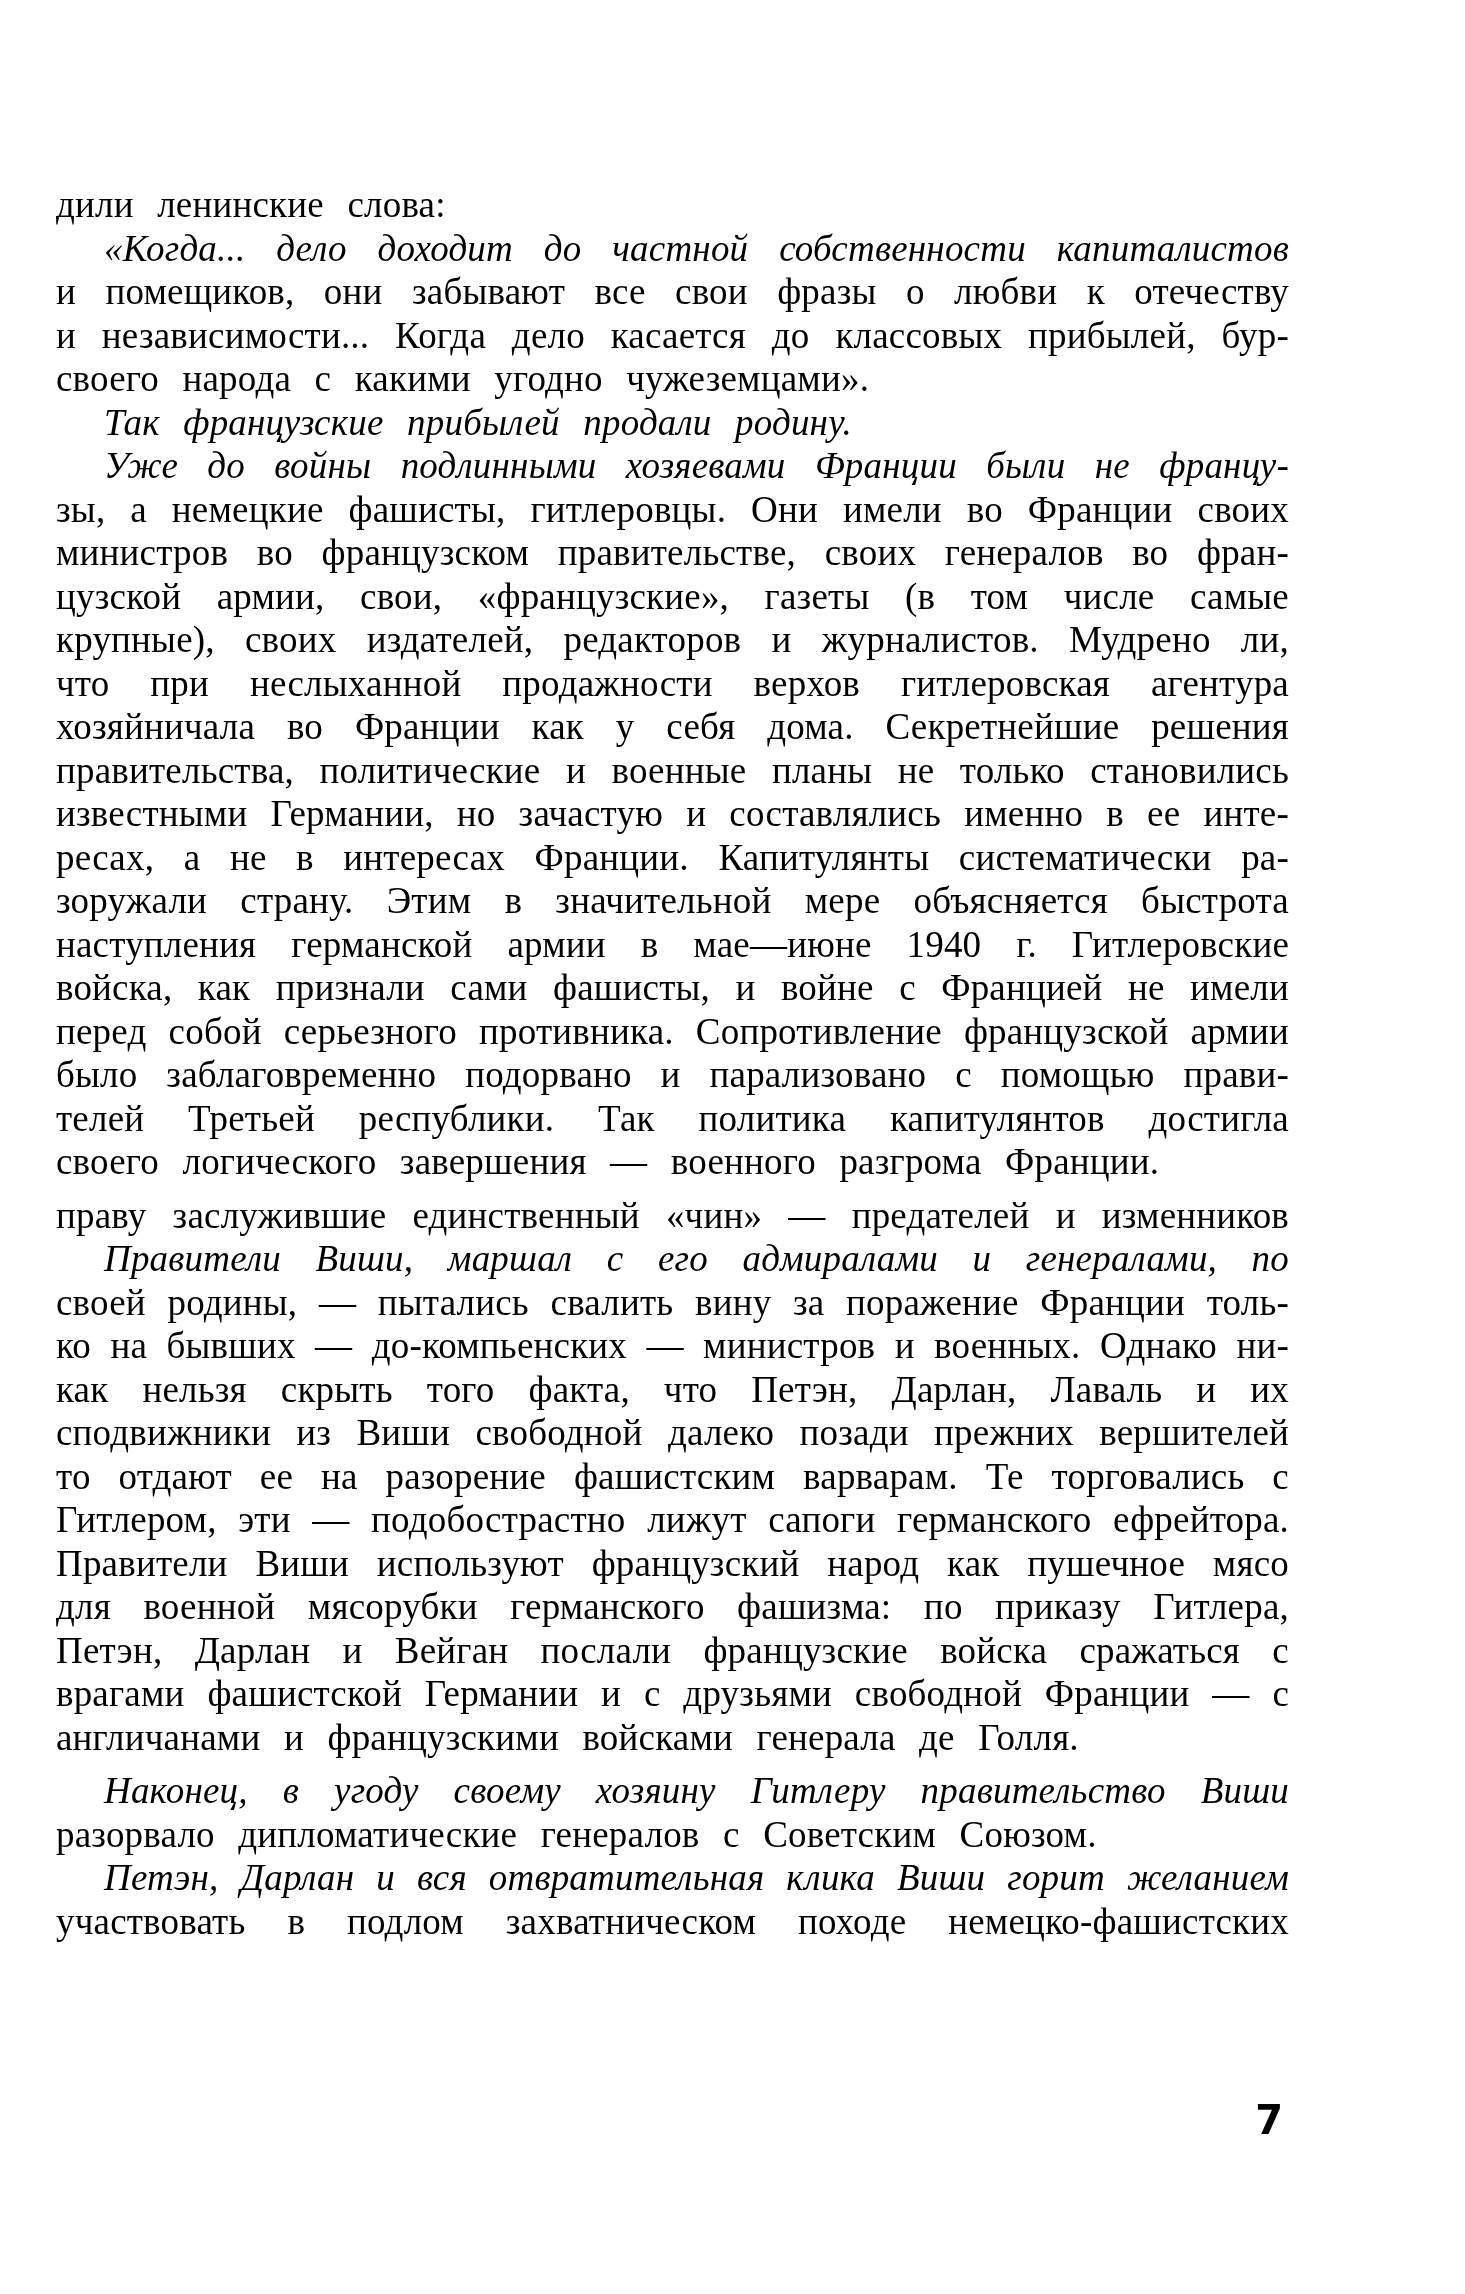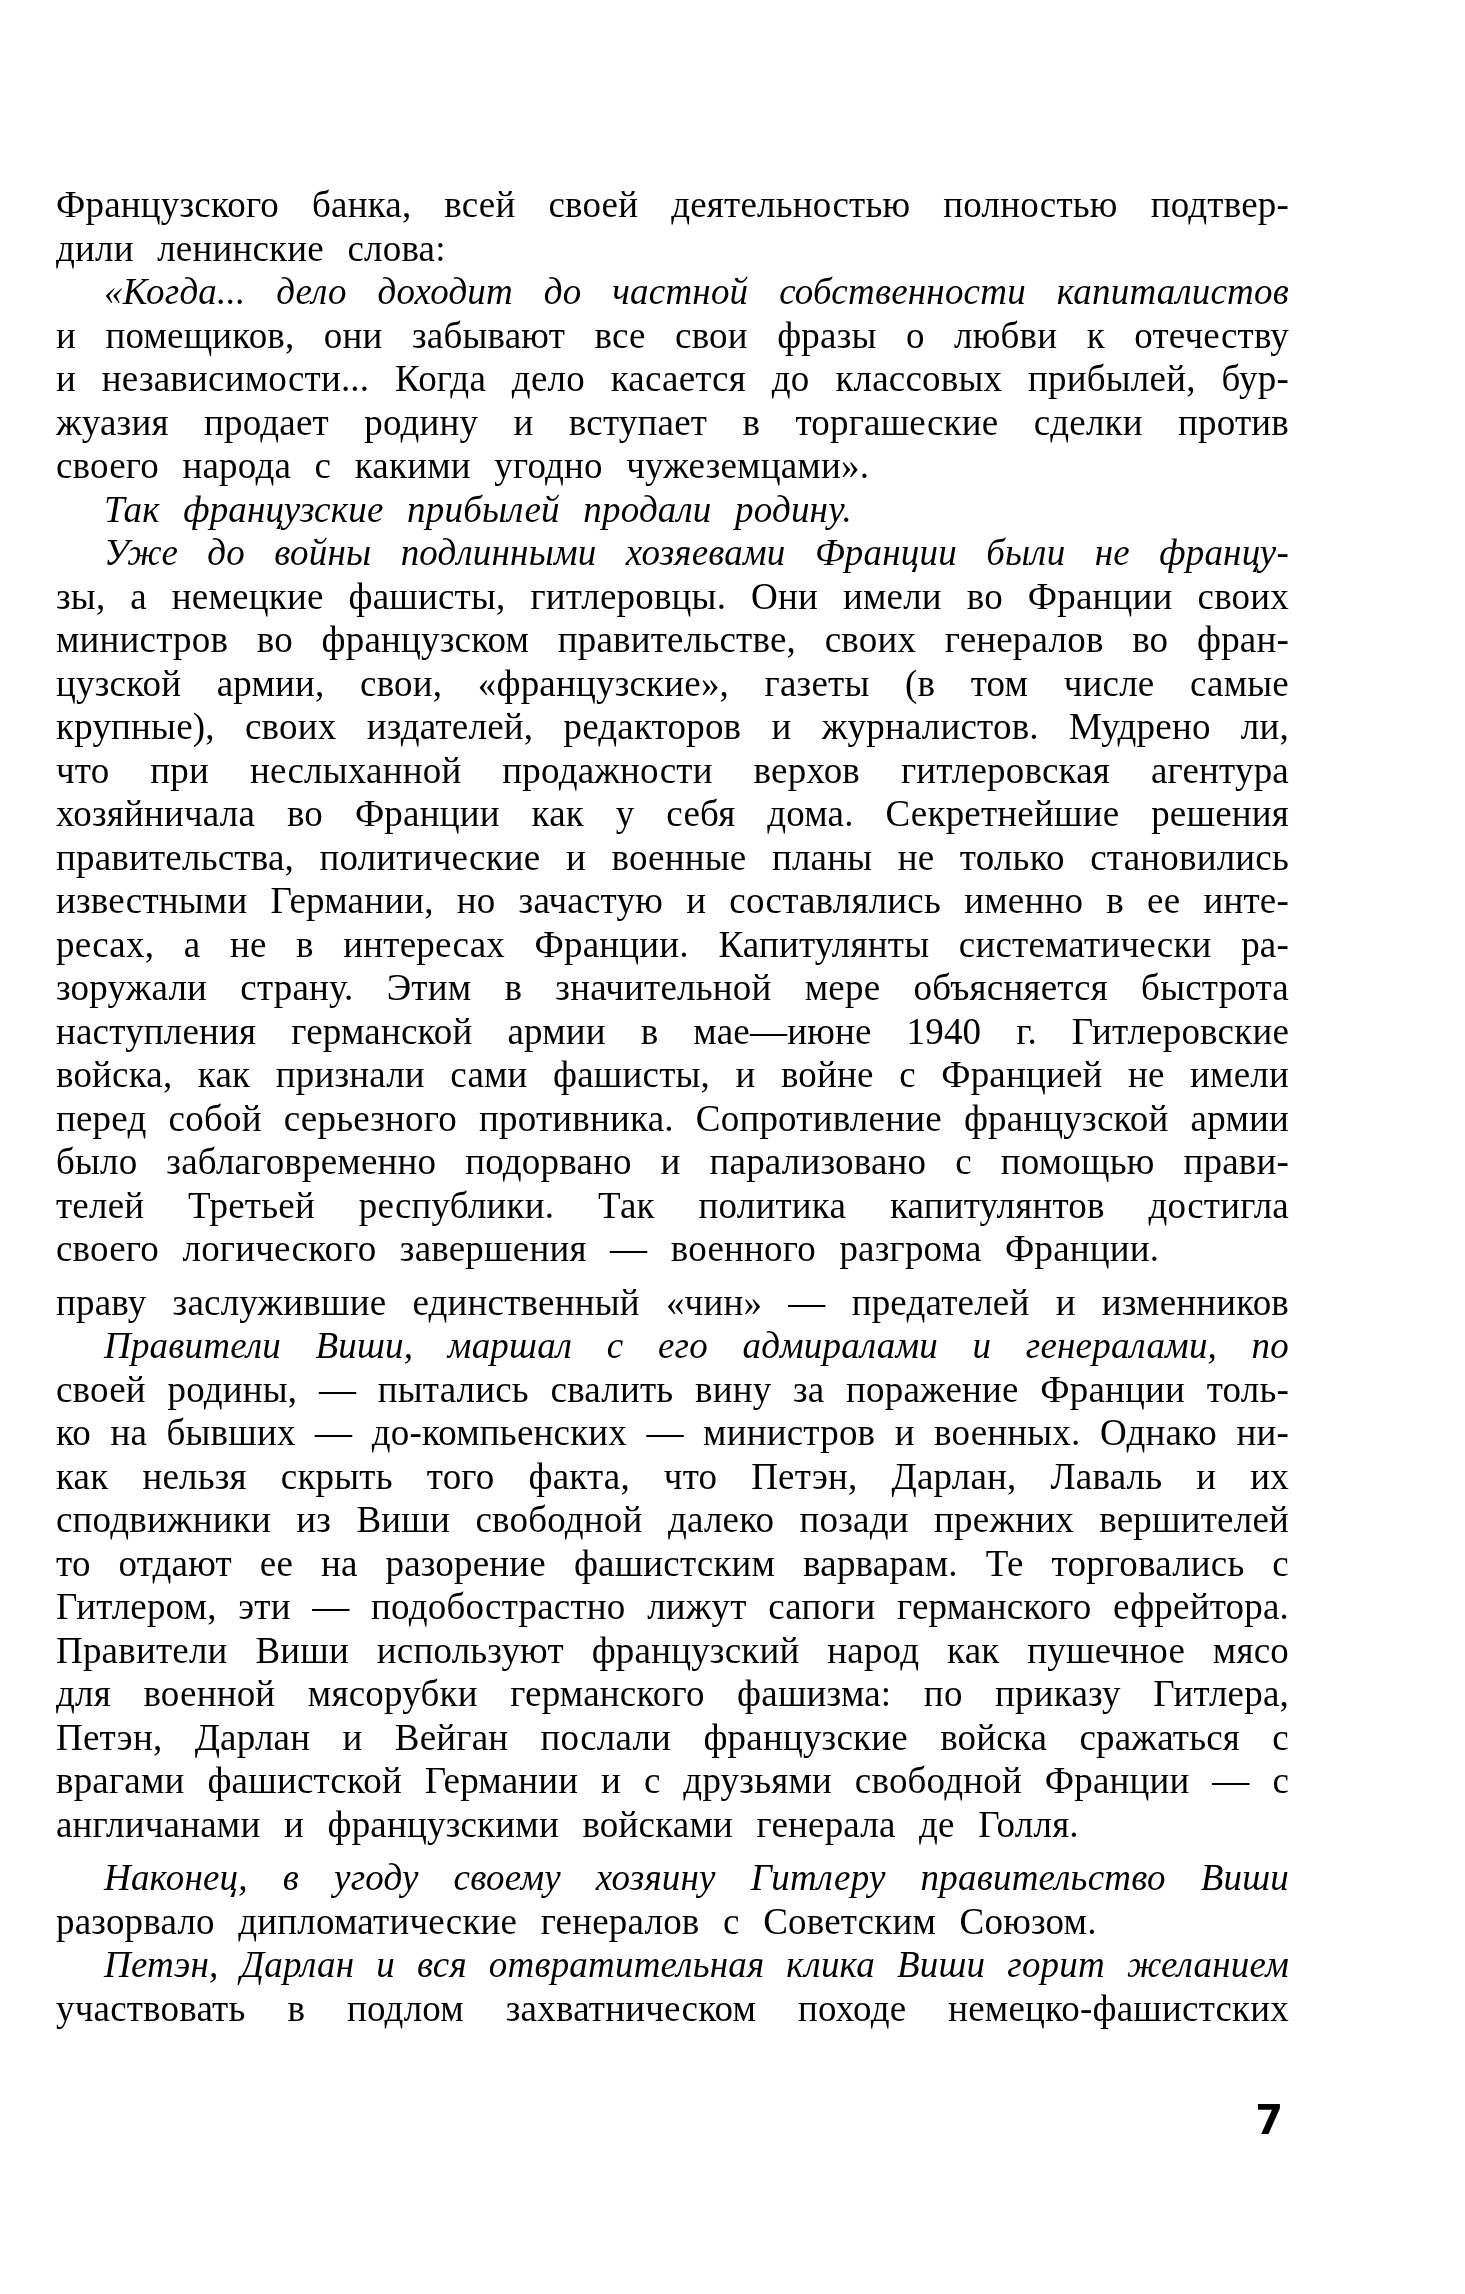--- a/index.html
+++ b/index.html
@@ -65,28 +65,26 @@
     line-height: 40px;
     color: #000000;
   }
 </style>
 </head>
 <body>
 
 <div class="page">
   <div class="text-block">
       <div class="paragraph">
-        <div class="line full">Французского банка, всей своей деятельностью полностью подтвер-</div>
         <div class="line end">дили ленинские слова:</div>
       </div>
       <div class="paragraph">
         <div class="line full indent">«Когда... дело доходит до частной собственности капиталистов</div>
         <div class="line full">и помещиков, они забывают все свои фразы о любви к отечеству</div>
         <div class="line full">и независимости... Когда дело касается до классовых прибылей, бур-</div>
-        <div class="line full">жуазия продает родину и вступает в торгашеские сделки против</div>
         <div class="line end">своего народа с какими угодно чужеземцами».</div>
       </div>
       <div class="paragraph">
         <div class="line end indent">Так французские прибылей продали родину.</div>
       </div>
       <div class="paragraph">
         <div class="line full indent">Уже до войны подлинными хозяевами Франции были не францу-</div>
         <div class="line full">зы, а немецкие фашисты, гитлеровцы. Они имели во Франции своих</div>
         <div class="line full">министров во французском правительстве, своих генералов во фран-</div>
         <div class="line full">цузской армии, свои, «французские», газеты (в том числе самые</div>

